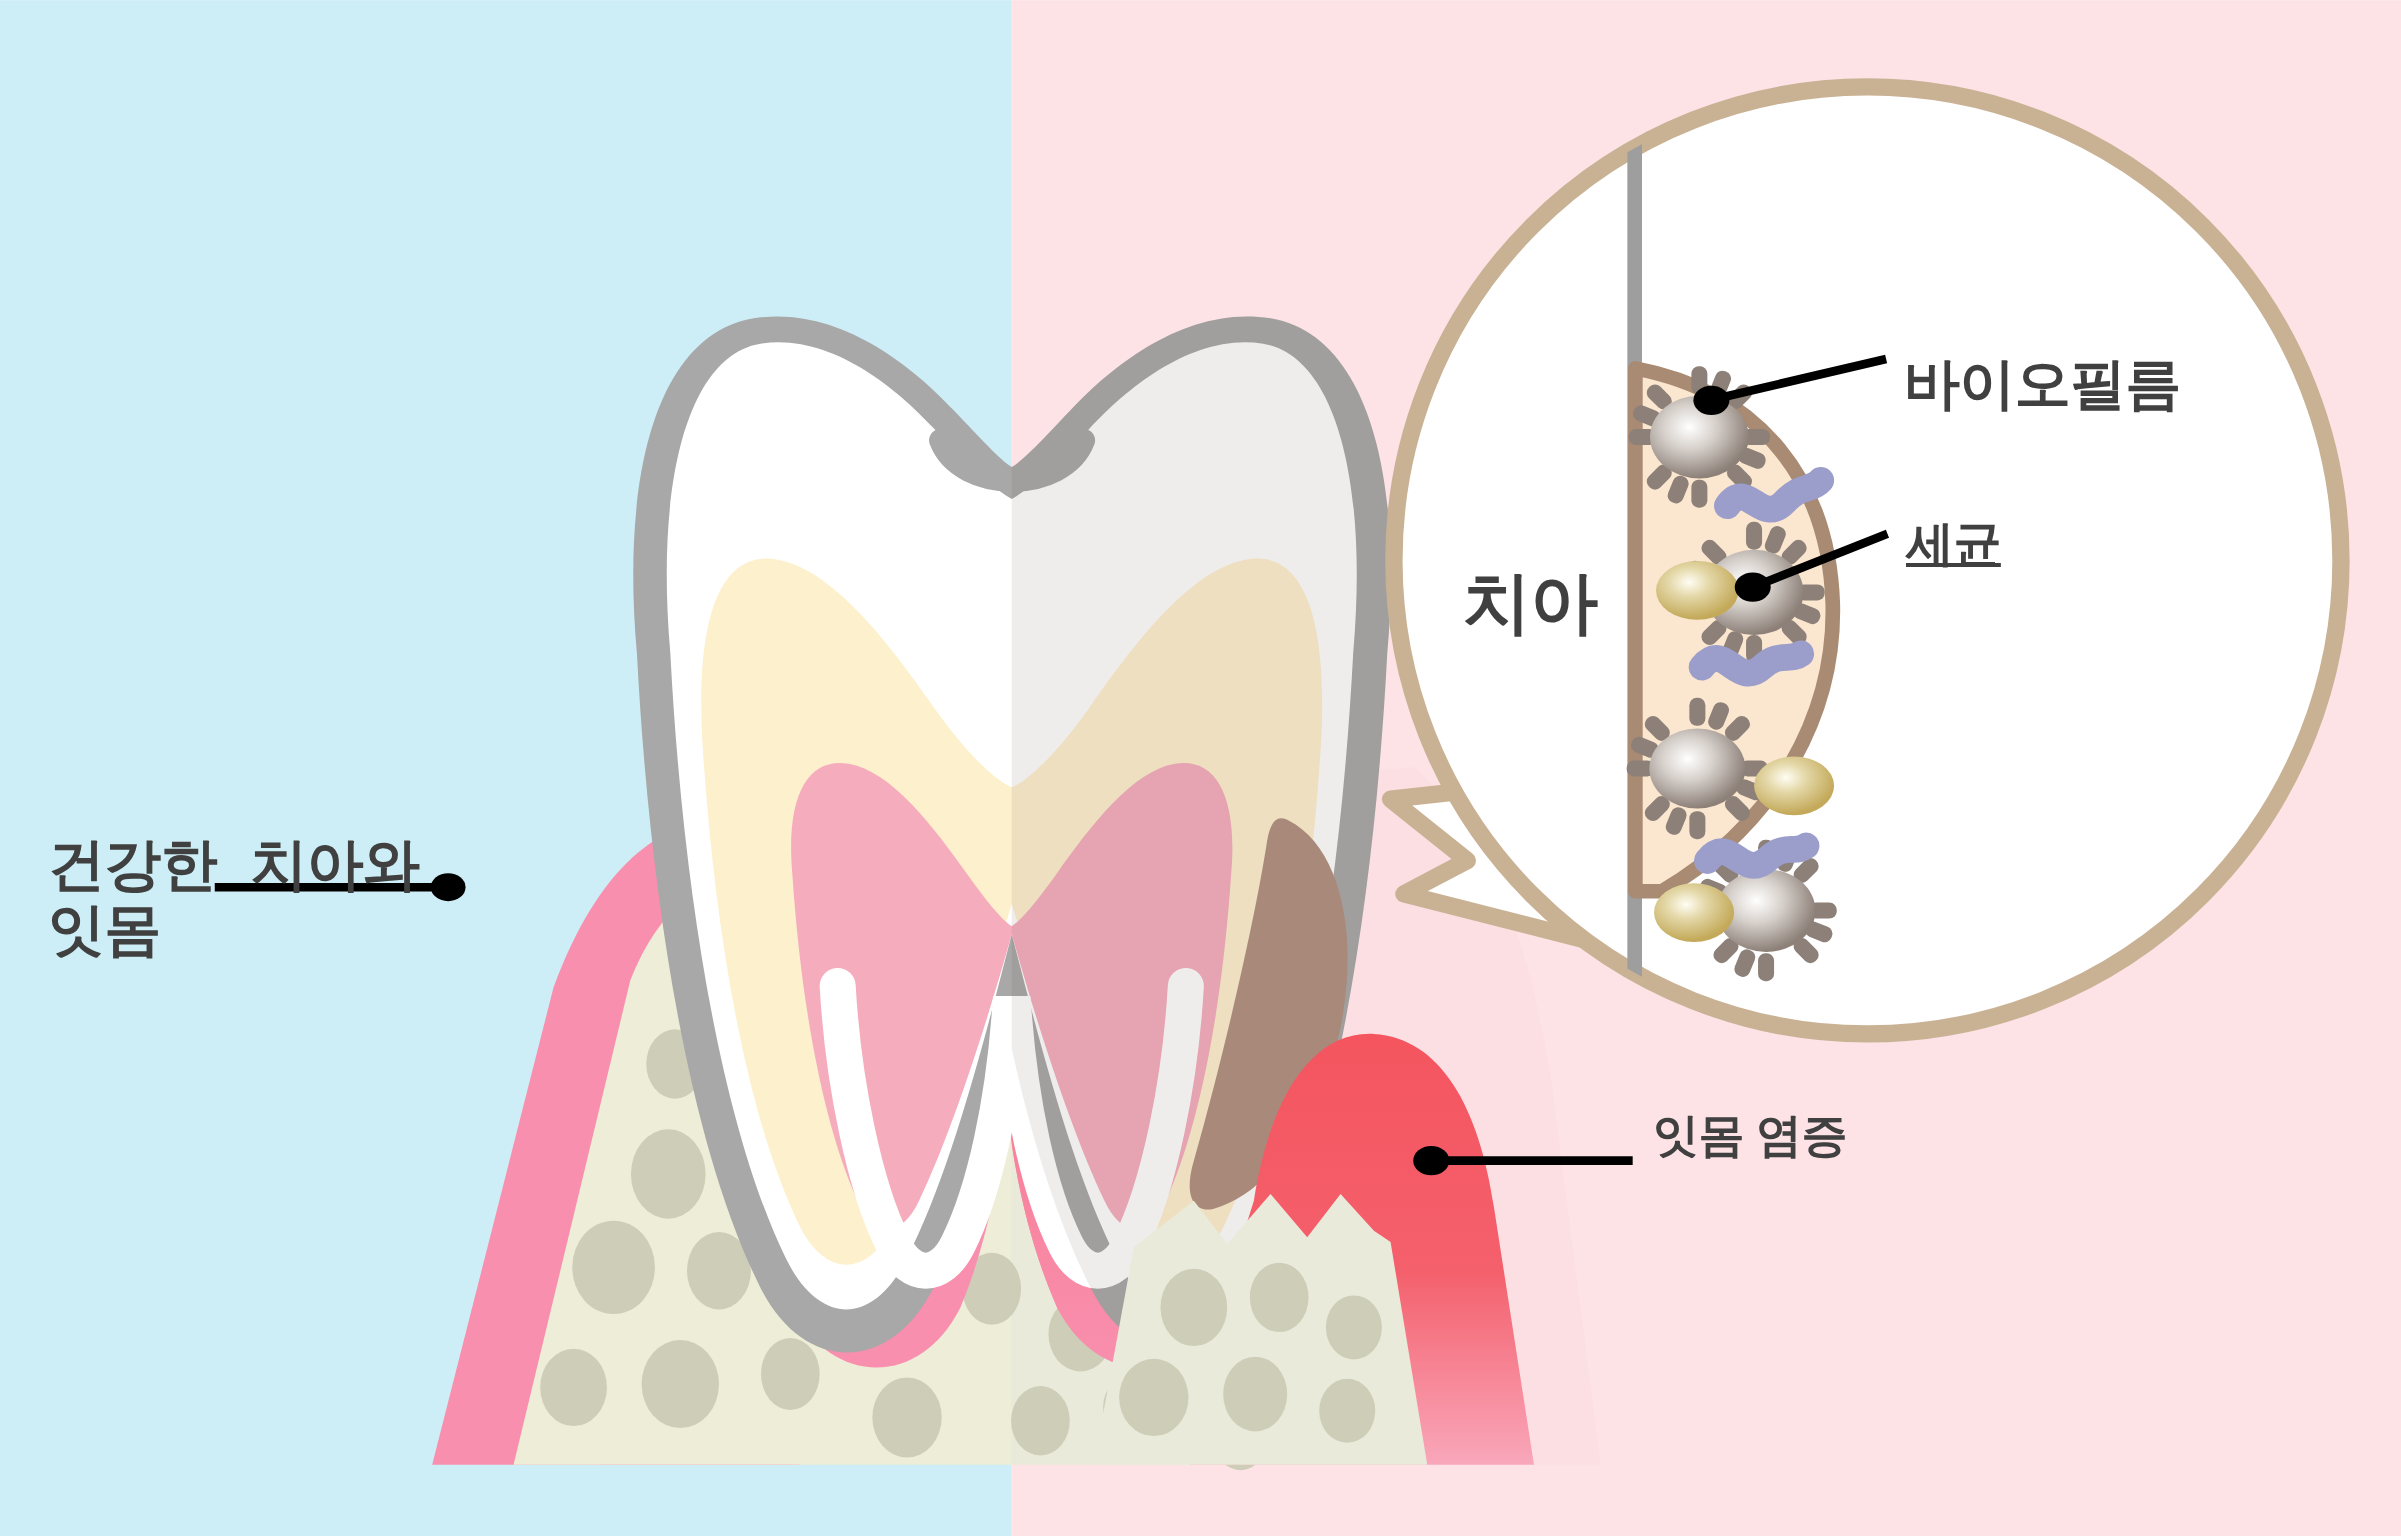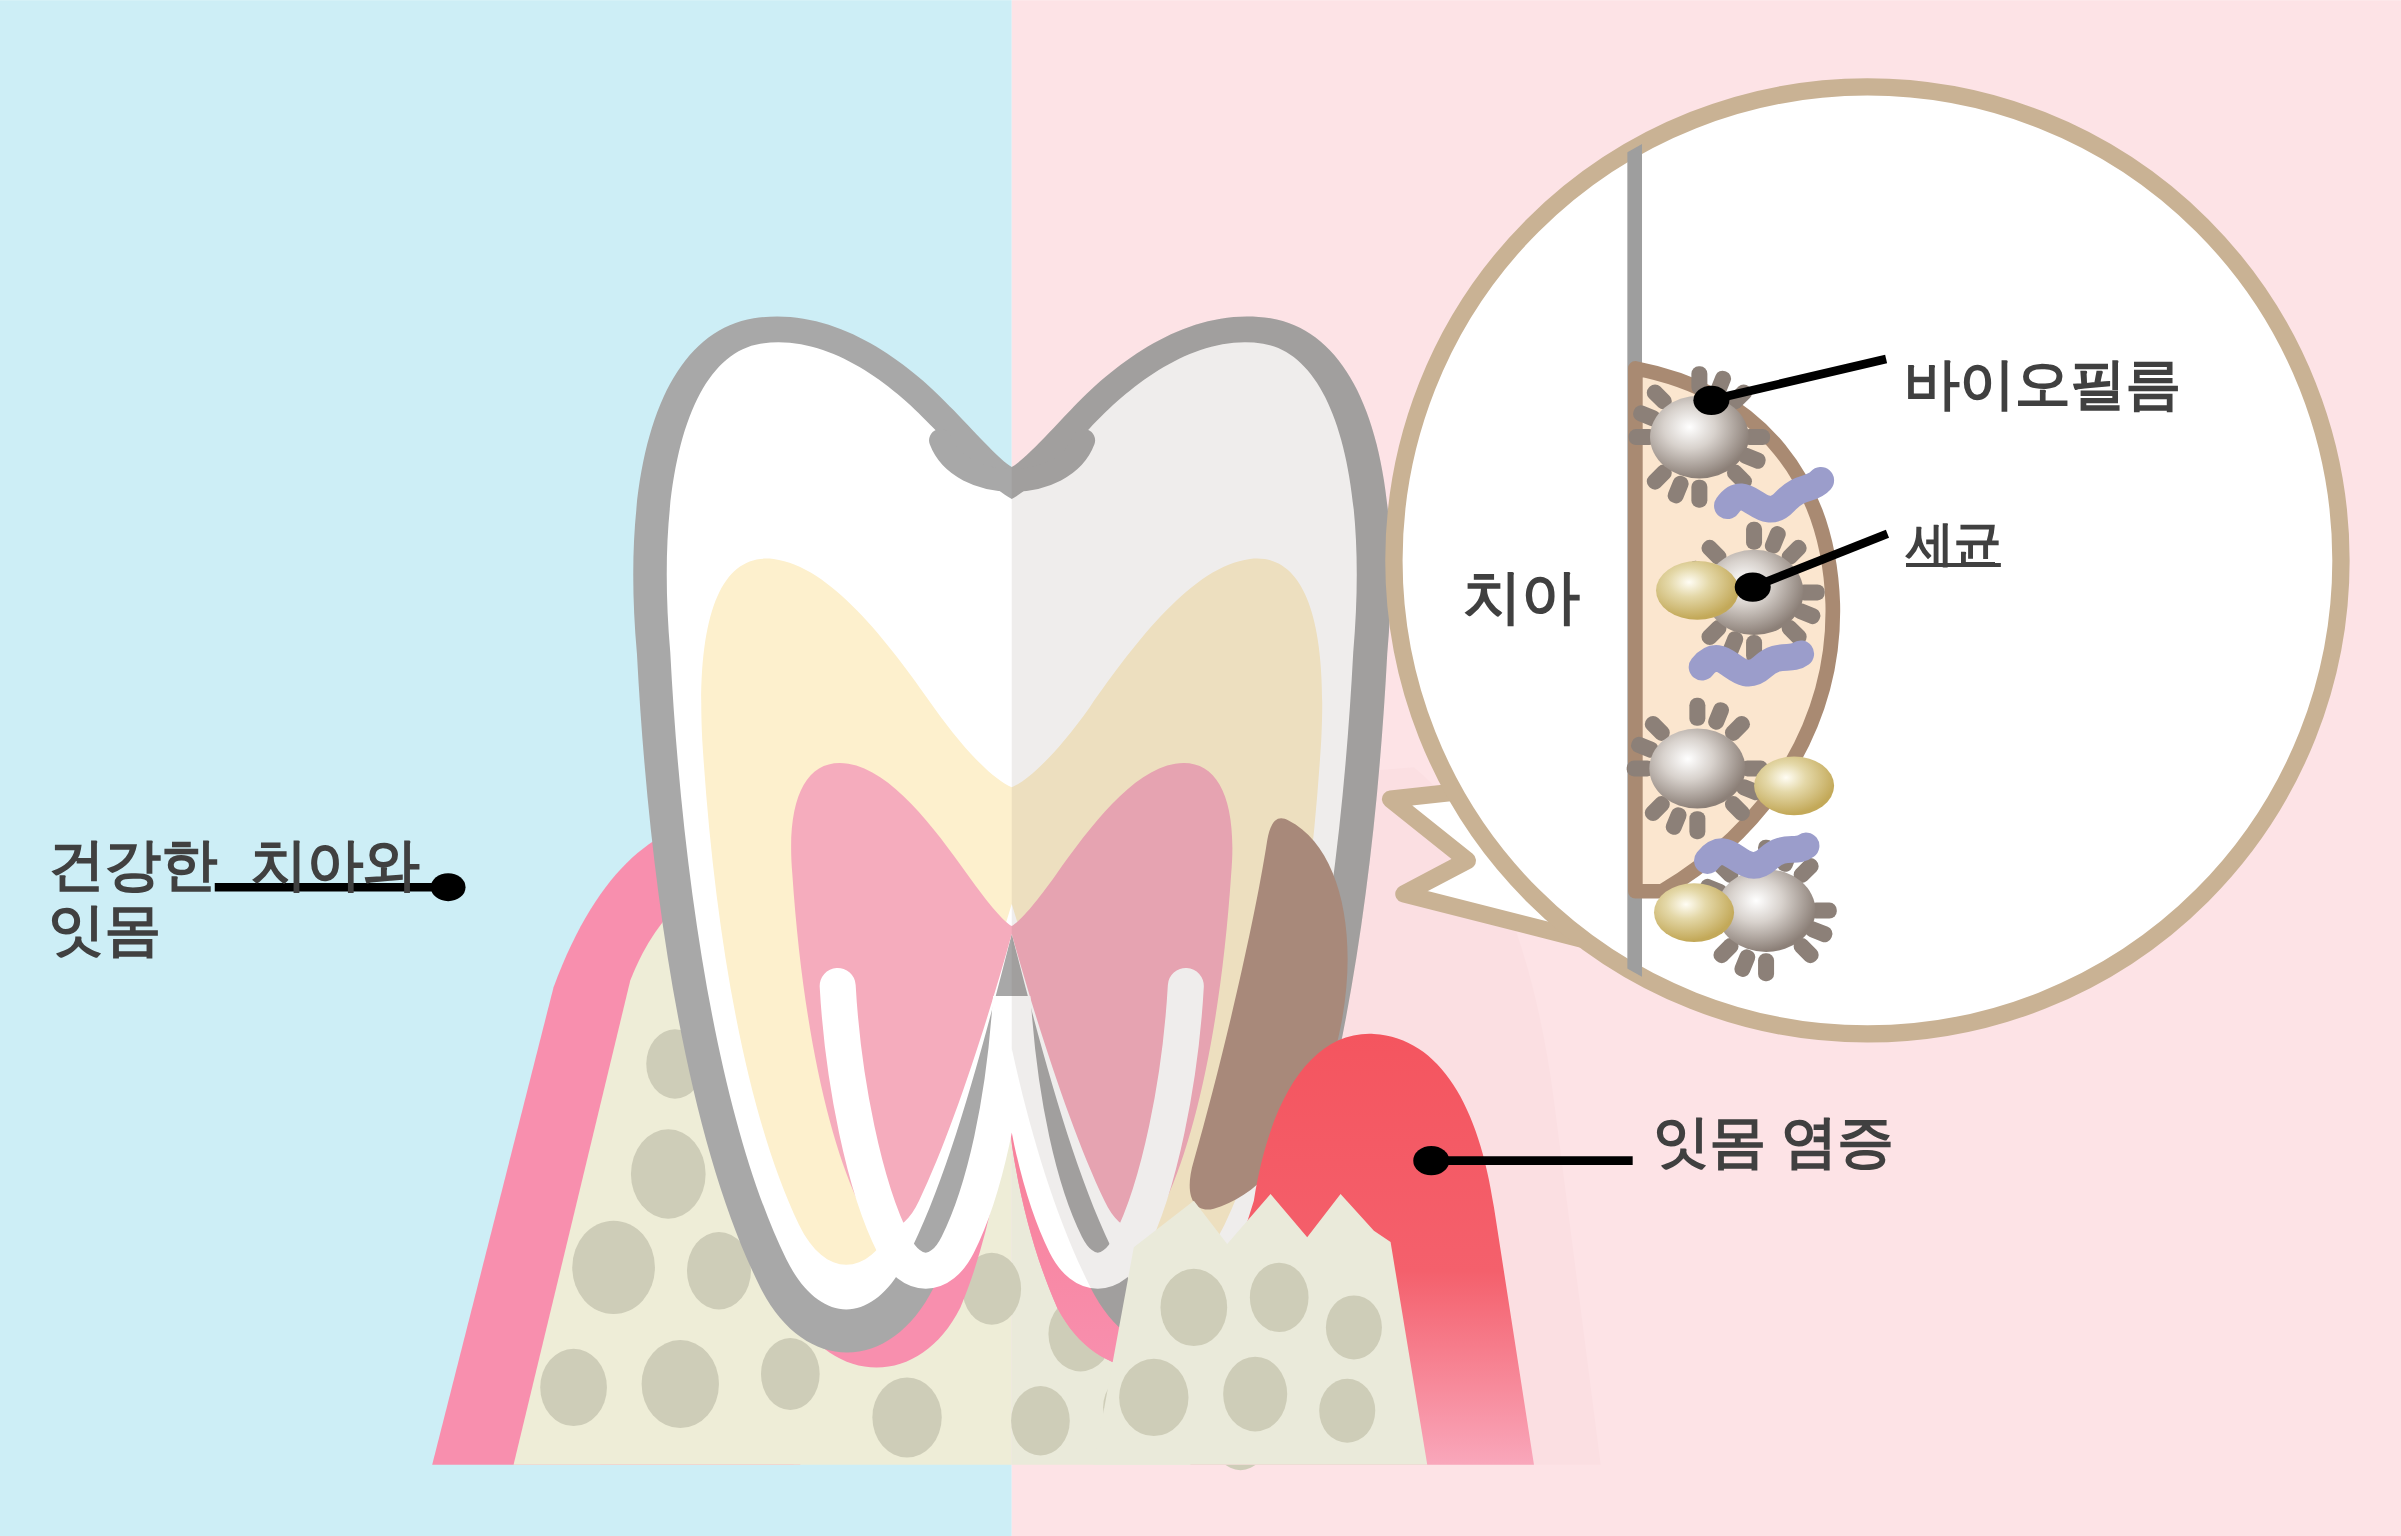--- a/index.html
+++ b/index.html
@@ -25,24 +25,24 @@
   .lbl {
     position: absolute;
     color: #404040;
     font-weight: 700;
     line-height: 1.14;
     letter-spacing: -0.012em;
     white-space: pre;
     font-family: "Liberation Sans", "DejaVu Sans", sans-serif;
   }
   #label-healthy   { left: 48px;  top: 837px; font-size: 57px; font-family: Liberation Mono, monospace; }
-  #label-gumflame  { left: 1653px; top: 1109px; font-size: 57px; }
+  #label-gumflame  { left: 1653px; top: 1109px; font-size: 46px; }
   #label-biofilm   { left: 1904px; top: 352px;  font-size: 56px; }
   #label-bacteria  { left: 1906px; top: 517px;  font-size: 48px; text-decoration: underline; }
-  #label-tooth     { left: 1463px; top: 564px;  font-size: 59px; }
+  #label-tooth     { left: 1463px; top: 564px;  font-size: 68px; }
 </style>
 </head>
 <body>
 
 <div id="stage">
 
   <svg class="layer" viewBox="0 0 3600 2304" xmlns="http://www.w3.org/2000/svg">
     <defs>
 
       <linearGradient id="gradInflamed" x1="0" y1="0" x2="0" y2="1">

